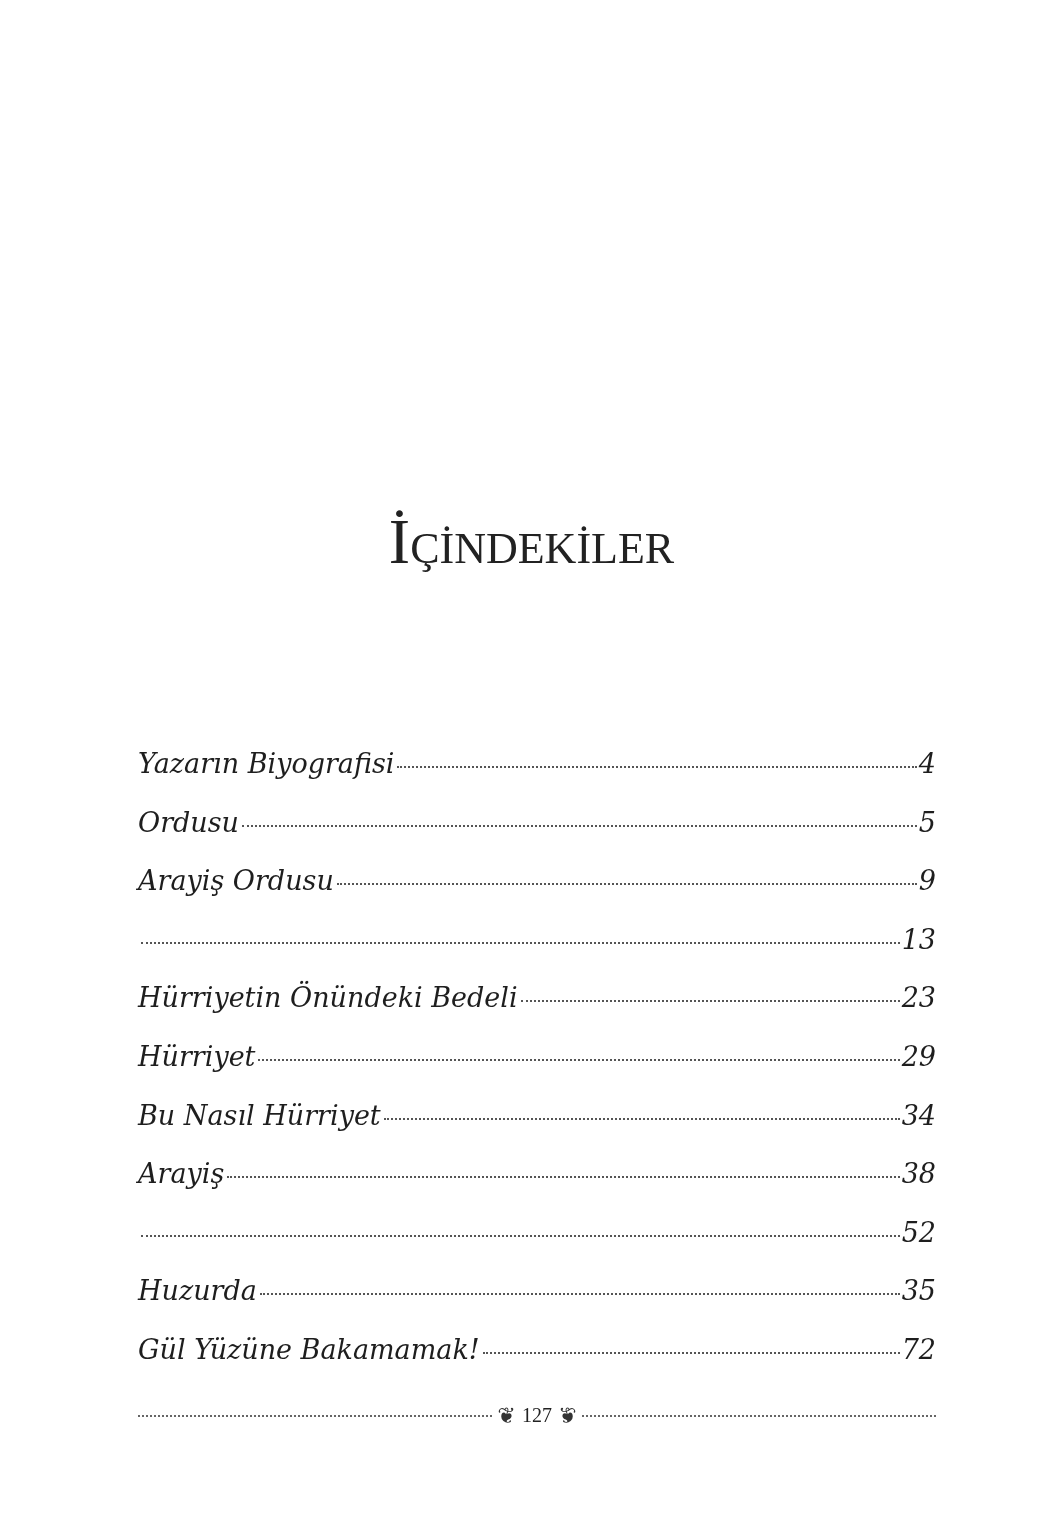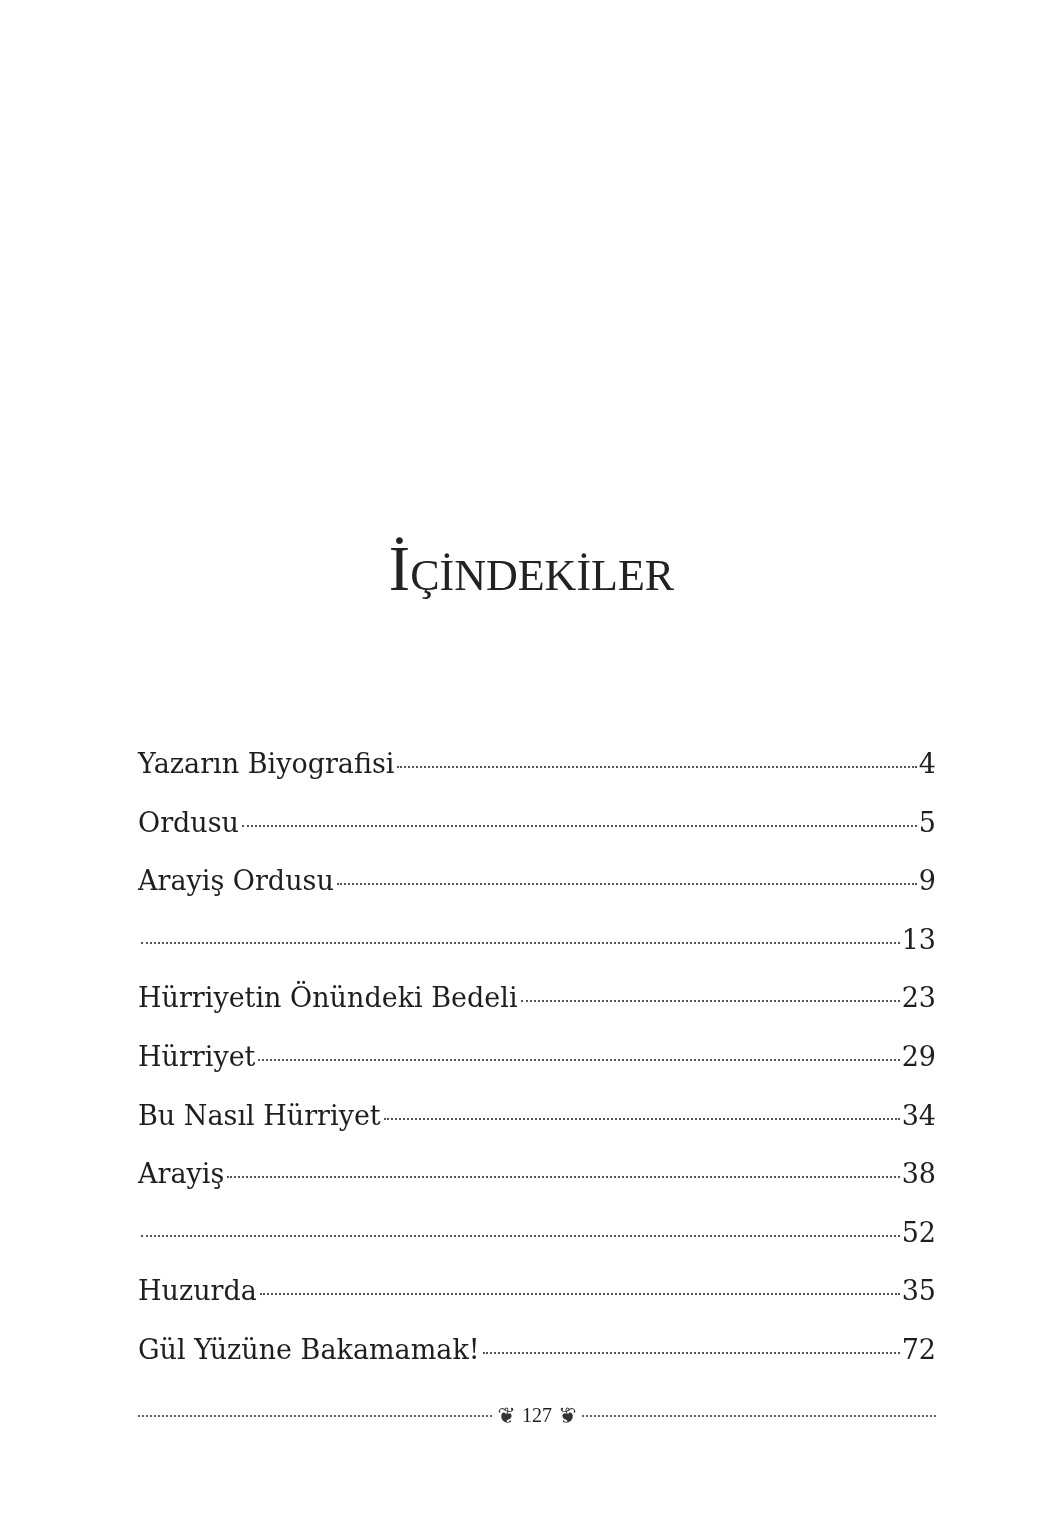--- a/index.html
+++ b/index.html
@@ -1,32 +1,32 @@
 <!DOCTYPE html>
 <html><head>
   <meta charset="utf-8">
   <style>
     html, body { margin: 0; padding: 0; background: #ffffff; }
     body {
       width: 1063px; height: 1535px; position: relative; overflow: hidden;
       font-family: "DejaVu Serif", "Liberation Serif", serif; color: #1c1c1c;
     }
     .title {
-      position: absolute; left: 0; width: 1063px; top: 532px;
+      position: absolute; left: 0; width: 1063px; top: 505px;
       text-align: center; font-family: "Liberation Serif", serif;
       font-size: 44px; letter-spacing: 0px; color: #222;
       font-weight: normal;
     }
     .title .cap { font-size: 64px; }
     .toc {
       position: absolute; left: 138px; width: 798px; top: 742px;
     }
     .toc-row {
       display: flex; align-items: baseline; height: 58.6px;
-      font-size: 27px; line-height: 44px;
+      font-size: 27px; line-height: 44px; font-style: italic;
     }
     .toc-label { white-space: nowrap; color: #1e1e1e; }
     .toc-leader {
       flex: 1; margin: 0 2px 0 3px; height: 1px;
       border-bottom: 2px dotted #555; transform: translateY(-5px);
     }
     .toc-page { white-space: nowrap; color: #1e1e1e; }
     .footer {
       position: absolute; left: 138px; width: 798px; top: 1400px;
       display: flex; align-items: center; height: 30px;

